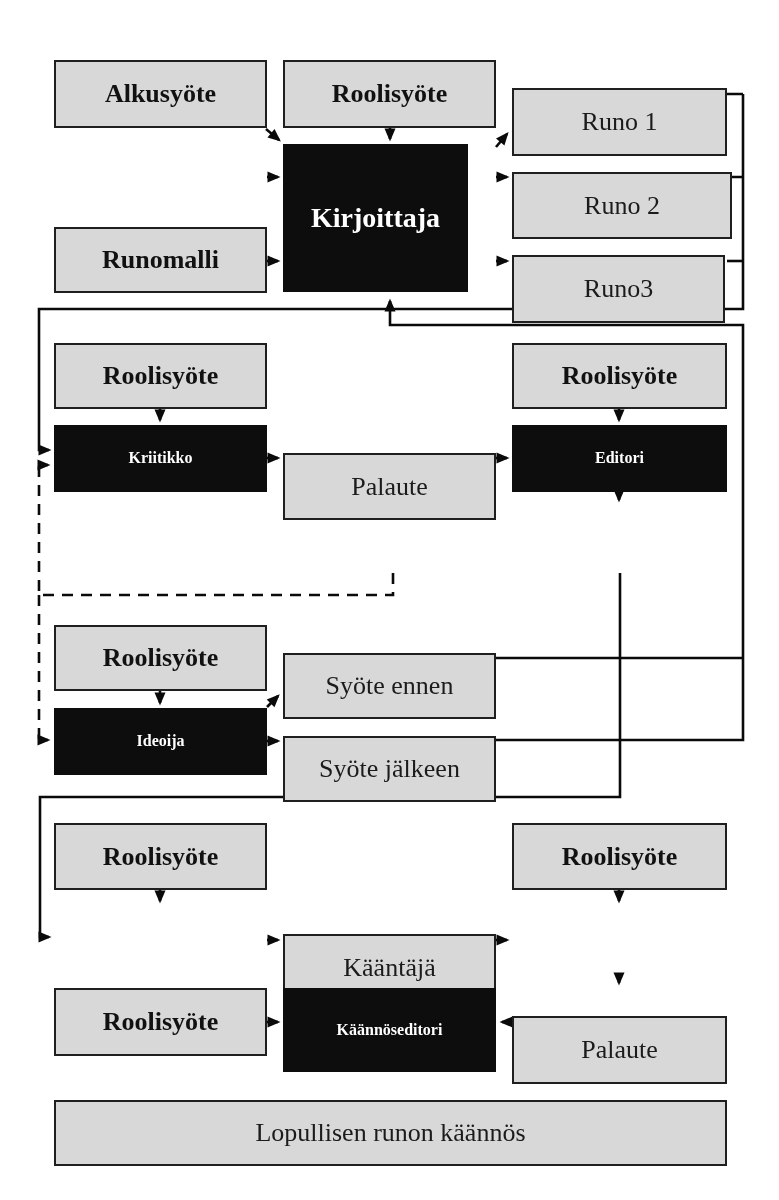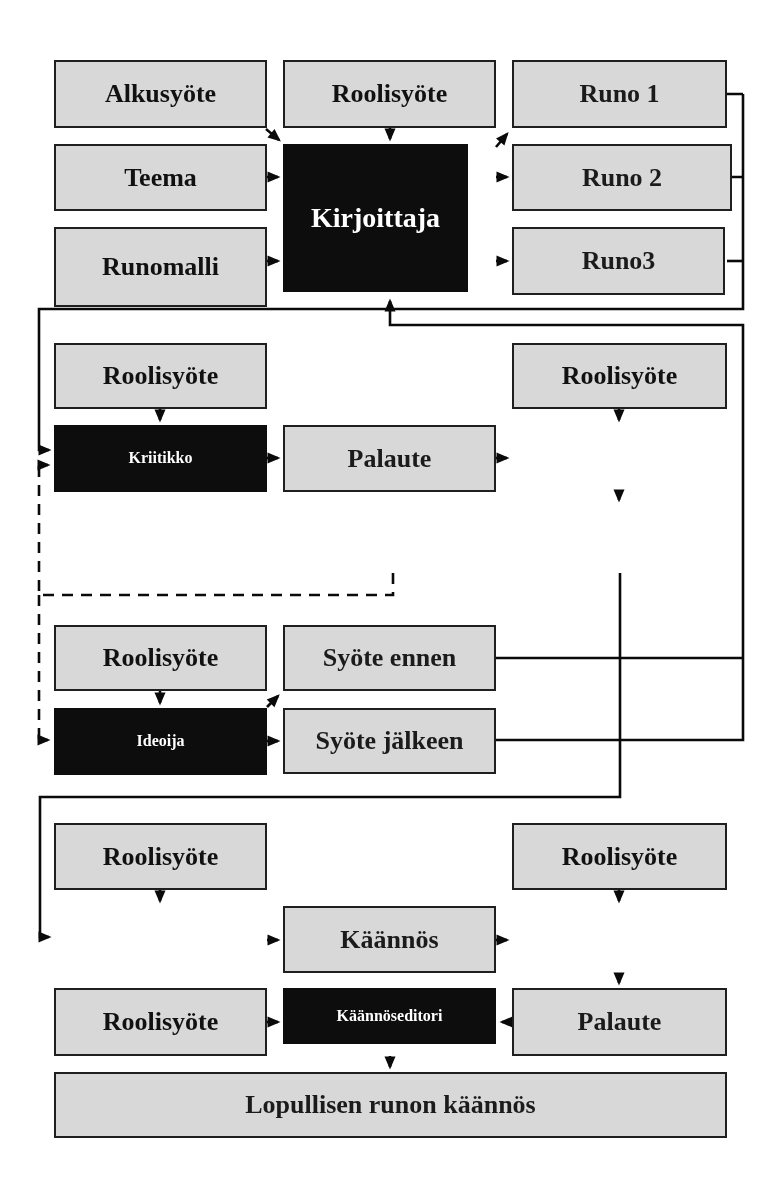--- a/index.html
+++ b/index.html
@@ -15,21 +15,21 @@
     position:absolute; box-sizing:border-box;
     display:flex; align-items:center; justify-content:center;
     text-align:center; line-height:1.05;
   }
   .param{
     background:var(--box-fill); border:2.5px solid var(--box-border);
     color:#111; font-weight:bold; font-size:26px;
   }
   .data{
     background:var(--box-fill); border:2.5px solid var(--box-border);
-    color:#1b1b1b; font-weight:bold; font-size:26px;
+    color:#1b1b1b; font-weight:normal; font-size:26px;margin-top:28px;
   }
   .agent{
     background:var(--agent-fill); border:2.5px solid var(--agent-fill);
     color:var(--agent-text); font-weight:bold; font-size:16px;
   }
   #edges{position:absolute; left:0; top:0; width:779px; height:1200px;}
   .edge{stroke:var(--line); fill:none; stroke-width:2.6px;}
   .edge.dashed{stroke-dasharray:11 8;}
   #arrowhead path{fill:var(--line); stroke:none;}
 </style>
@@ -82,39 +82,39 @@
     <path class="edge" marker-end="url(#arrowhead)" d="M619 973 L619 983"></path>
     <path class="edge" marker-end="url(#arrowhead)" d="M267 1022 L278 1022"></path>
     <path class="edge" marker-end="url(#arrowhead)" d="M512 1022 L502 1022"></path>
     <path class="edge" marker-end="url(#arrowhead)" d="M390 1056 L390 1067"></path>
   </svg>
 
   <div class="box param" style="left:54px;top:60px;width:213px;height:68px">Alkusyöte</div>
   <div class="box param" style="left:283px;top:60px;width:213px;height:68px">Roolisyöte</div>
   <div class="box data" style="left:512px;top:60px;width:215px;height:68px">Runo 1</div>
 
-  <div class="box param" style="left:54px;top:144px;width:213px;height:67px">Teema</div>
   <div class="box agent" style="left:283px;top:144px;width:185px;height:148px;font-size:28px">Kirjoittaja</div>
   <div class="box data" style="left:512px;top:144px;width:220px;height:67px">Runo 2</div>
 
-  <div class="box param" style="left:54px;top:227px;width:213px;height:80px">Runomalli</div>
+  <div class="box param" style="left:54px;top:227px;width:213px;height:66px">Runomalli</div>
   <div class="box data" style="left:512px;top:227px;width:213px;height:68px">Runo3</div>
 
   <div class="box param" style="left:54px;top:343px;width:213px;height:66px">Roolisyöte</div>
   <div class="box param" style="left:512px;top:343px;width:215px;height:66px">Roolisyöte</div>
   <div class="box agent" style="left:54px;top:425px;width:213px;height:67px">Kriitikko</div>
   <div class="box data" style="left:283px;top:425px;width:213px;height:67px">Palaute</div>
+  <div class="box agent" style="left:512px;top:425px;width:215px;height:67px">Editori</div>
 
   <div class="box param" style="left:54px;top:625px;width:213px;height:66px">Roolisyöte</div>
   <div class="box data" style="left:283px;top:625px;width:213px;height:66px">Syöte ennen</div>
   <div class="box agent" style="left:54px;top:708px;width:213px;height:67px">Ideoija</div>
   <div class="box data" style="left:283px;top:708px;width:213px;height:66px">Syöte jälkeen</div>
 
   <div class="box param" style="left:54px;top:823px;width:213px;height:67px">Roolisyöte</div>
   <div class="box param" style="left:512px;top:823px;width:215px;height:67px">Roolisyöte</div>
-  <div class="box data" style="left:283px;top:906px;width:213px;height:67px">Käännös</div>
+  <div class="box data" style="left:283px;top:906px;width:213px;height:67px">Kääntäjä</div>
   <div class="box param" style="left:54px;top:988px;width:213px;height:68px">Roolisyöte</div>
-  <div class="box agent" style="left:283px;top:988px;width:213px;height:56px">Käännöseditori</div>
+  <div class="box agent" style="left:283px;top:988px;width:213px;height:84px">Käännöseditori</div>
   <div class="box data" style="left:512px;top:988px;width:215px;height:68px">Palaute</div>
 
   <div class="box data" style="left:54px;top:1072px;width:673px;height:66px">Lopullisen runon käännös</div>
 
 </div>
 
 </body></html>

